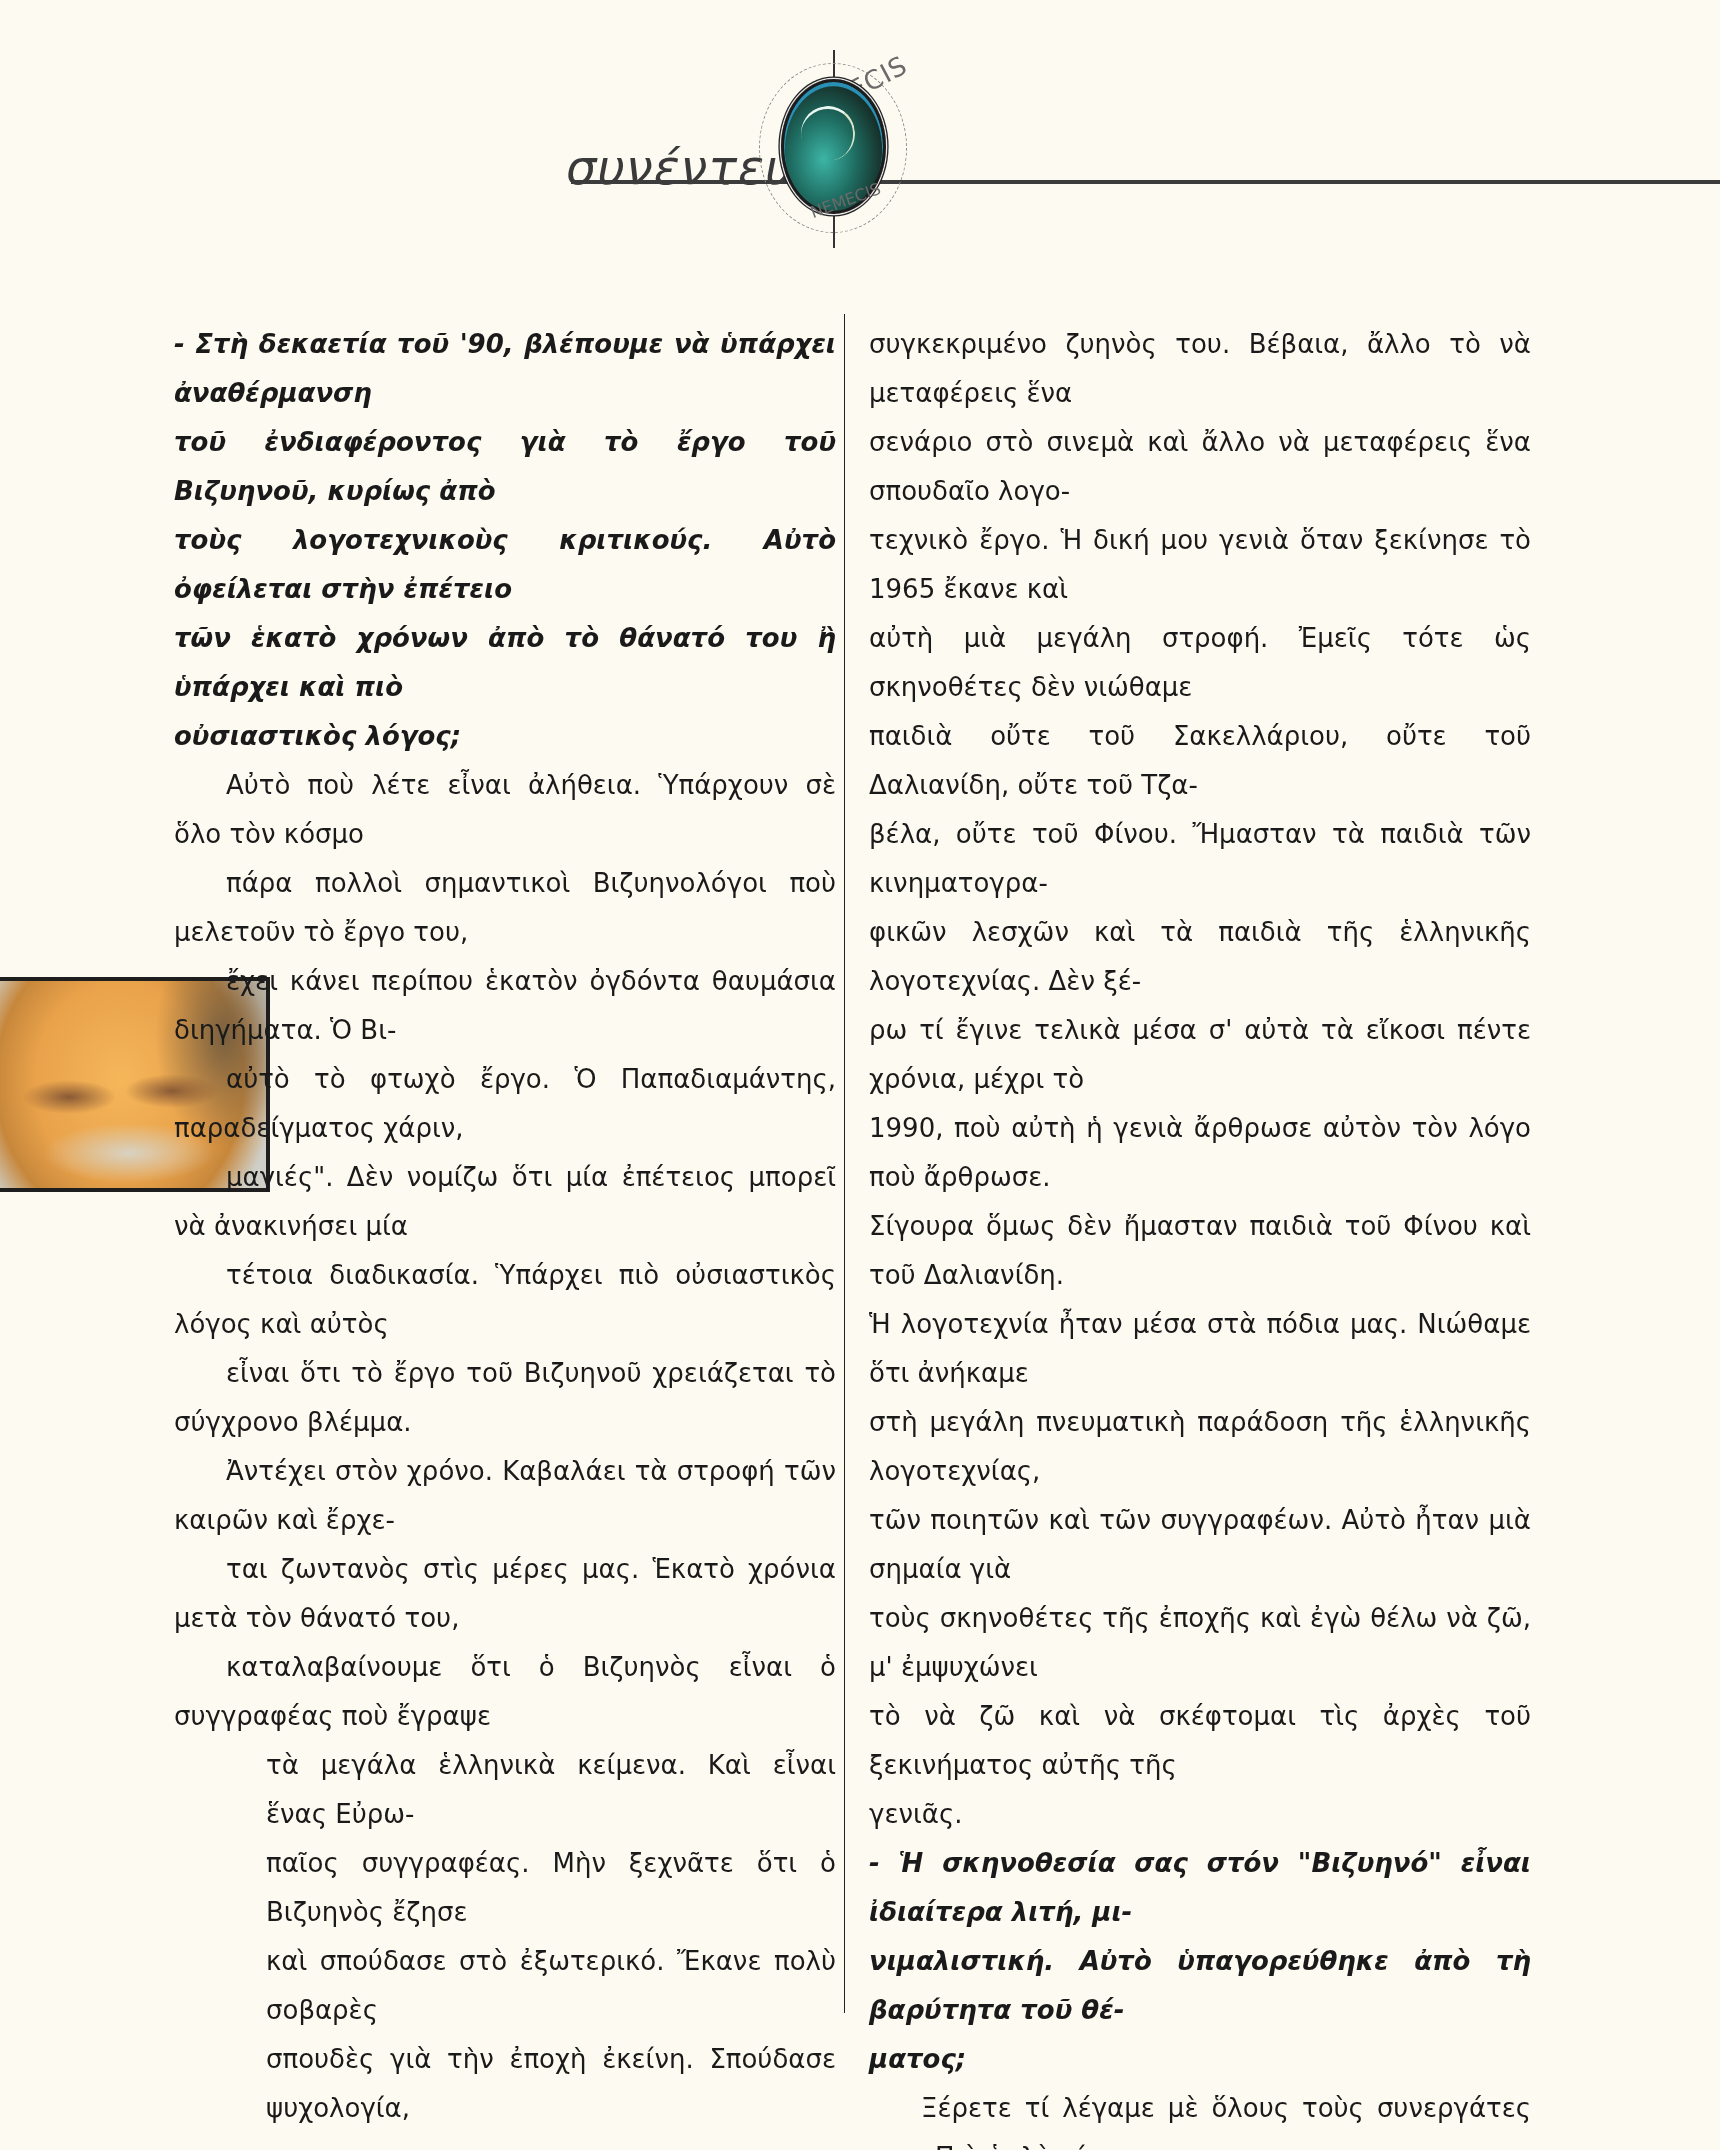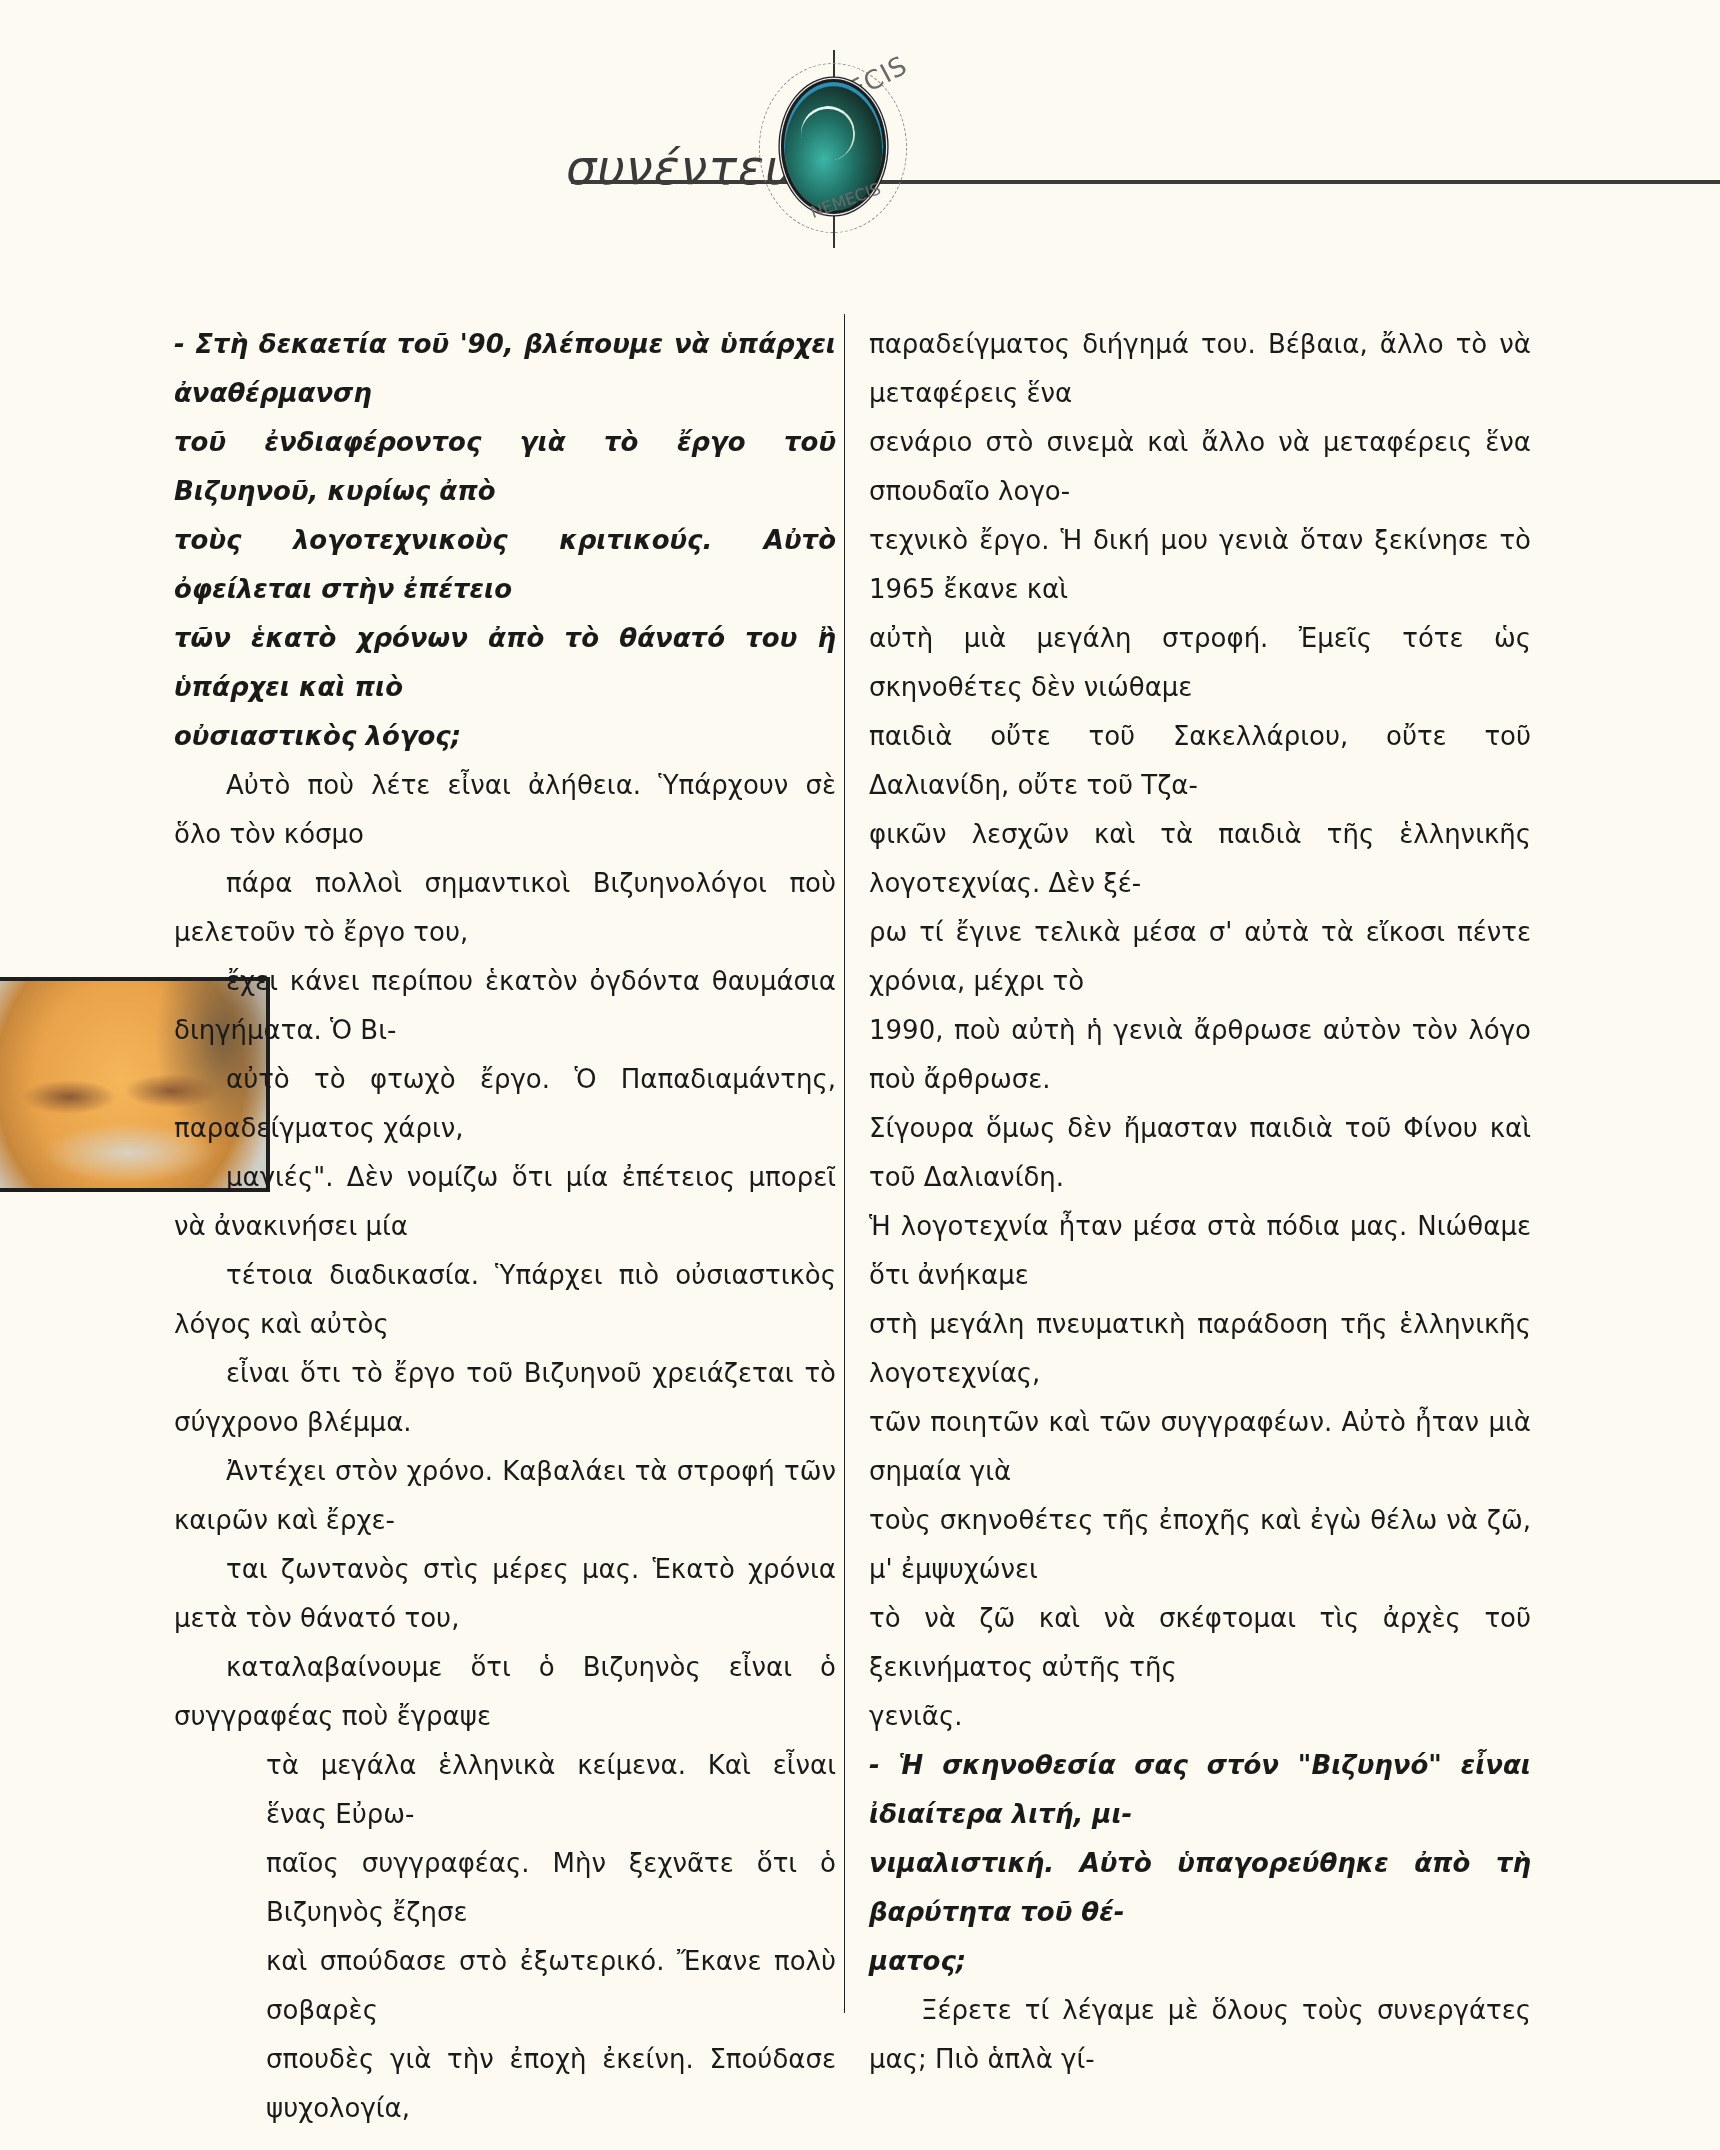--- a/index.html
+++ b/index.html
@@ -107,25 +107,26 @@
     <span class="line">παῖος συγγραφέας. Μὴν ξεχνᾶτε ὅτι ὁ Βιζυηνὸς ἔζησε</span>
     <span class="line">καὶ σπούδασε στὸ ἐξωτερικό. Ἔκανε πολὺ σοβαρὲς</span>
     <span class="line">σπουδὲς γιὰ τὴν ἐποχὴ ἐκείνη. Σπούδασε ψυχολογία,</span>
 
   </p>
 
 </div>
 
 <div class="column col-right">
   <p>
-    <span class="line">παραδείγματος διήγημά του. Βέβαια, ἄλλο τὸ νὰ μεταφέρεις ἕνα</span>
+    <span class="line">συγκεκριμένο ζυηνὸς του. Βέβαια, ἄλλο τὸ νὰ μεταφέρεις ἕνα</span>
     <span class="line">σενάριο στὸ σινεμὰ καὶ ἄλλο νὰ μεταφέρεις ἕνα σπουδαῖο λογο-</span>
     <span class="line">τεχνικὸ ἔργο. Ἡ δική μου γενιὰ ὅταν ξεκίνησε τὸ 1965 ἔκανε καὶ</span>
     <span class="line">αὐτὴ μιὰ μεγάλη στροφή. Ἐμεῖς τότε ὡς σκηνοθέτες δὲν νιώθαμε</span>
     <span class="line">παιδιὰ οὔτε τοῦ Σακελλάριου, οὔτε τοῦ Δαλιανίδη, οὔτε τοῦ Τζα-</span>
+    <span class="line">βέλα, οὔτε τοῦ Φίνου. Ἤμασταν τὰ παιδιὰ τῶν κινηματογρα-</span>
     <span class="line">φικῶν λεσχῶν καὶ τὰ παιδιὰ τῆς ἑλληνικῆς λογοτεχνίας. Δὲν ξέ-</span>
     <span class="line">ρω τί ἔγινε τελικὰ μέσα σ' αὐτὰ τὰ εἴκοσι πέντε χρόνια, μέχρι τὸ</span>
     <span class="line">1990, ποὺ αὐτὴ ἡ γενιὰ ἄρθρωσε αὐτὸν τὸν λόγο ποὺ ἄρθρωσε.</span>
     <span class="line">Σίγουρα ὅμως δὲν ἤμασταν παιδιὰ τοῦ Φίνου καὶ τοῦ Δαλιανίδη.</span>
     <span class="line">Ἡ λογοτεχνία ἦταν μέσα στὰ πόδια μας. Νιώθαμε ὅτι ἀνήκαμε</span>
     <span class="line">στὴ μεγάλη πνευματικὴ παράδοση τῆς ἑλληνικῆς λογοτεχνίας,</span>
     <span class="line">τῶν ποιητῶν καὶ τῶν συγγραφέων. Αὐτὸ ἦταν μιὰ σημαία γιὰ</span>
     <span class="line">τοὺς σκηνοθέτες τῆς ἐποχῆς καὶ ἐγὼ θέλω νὰ ζῶ, μ' ἐμψυχώνει</span>
     <span class="line">τὸ νὰ ζῶ καὶ νὰ σκέφτομαι τὶς ἀρχὲς τοῦ ξεκινήματος αὐτῆς τῆς</span>
     <span class="line">γενιᾶς.</span>

